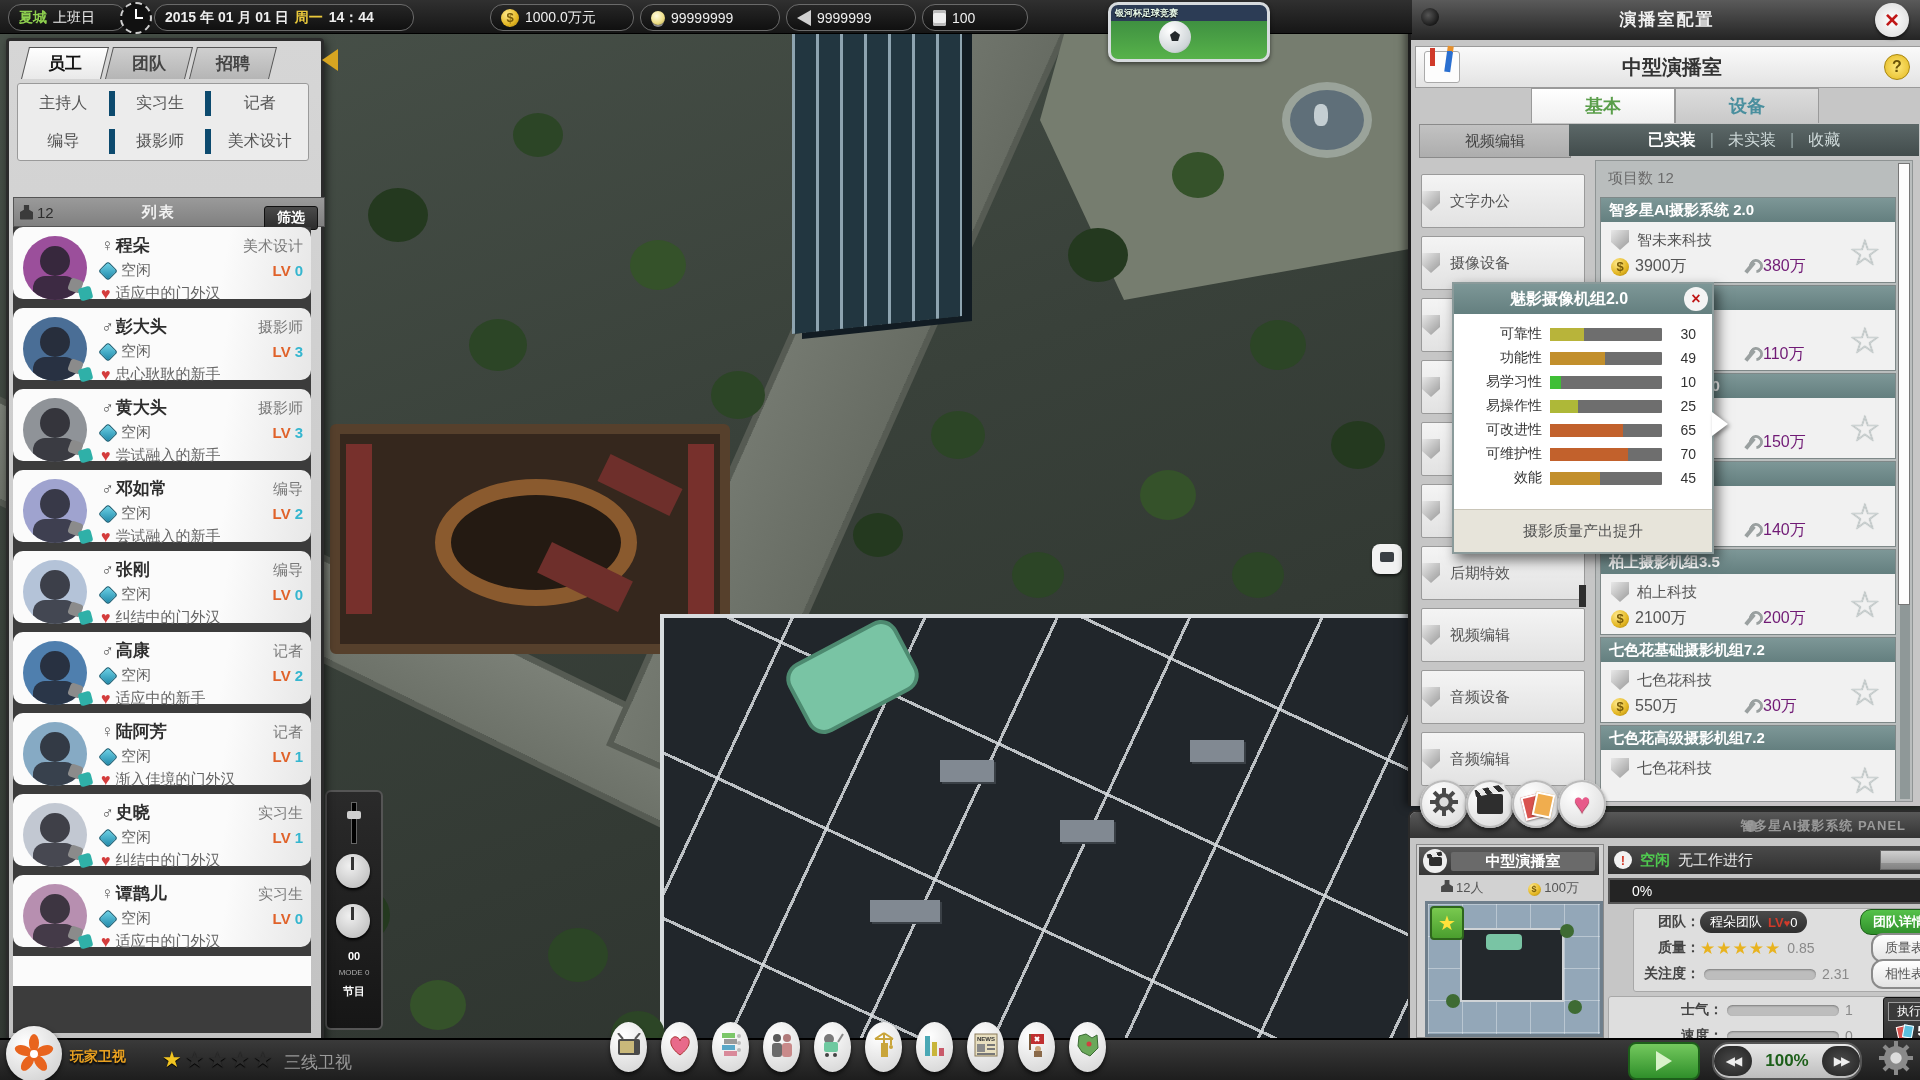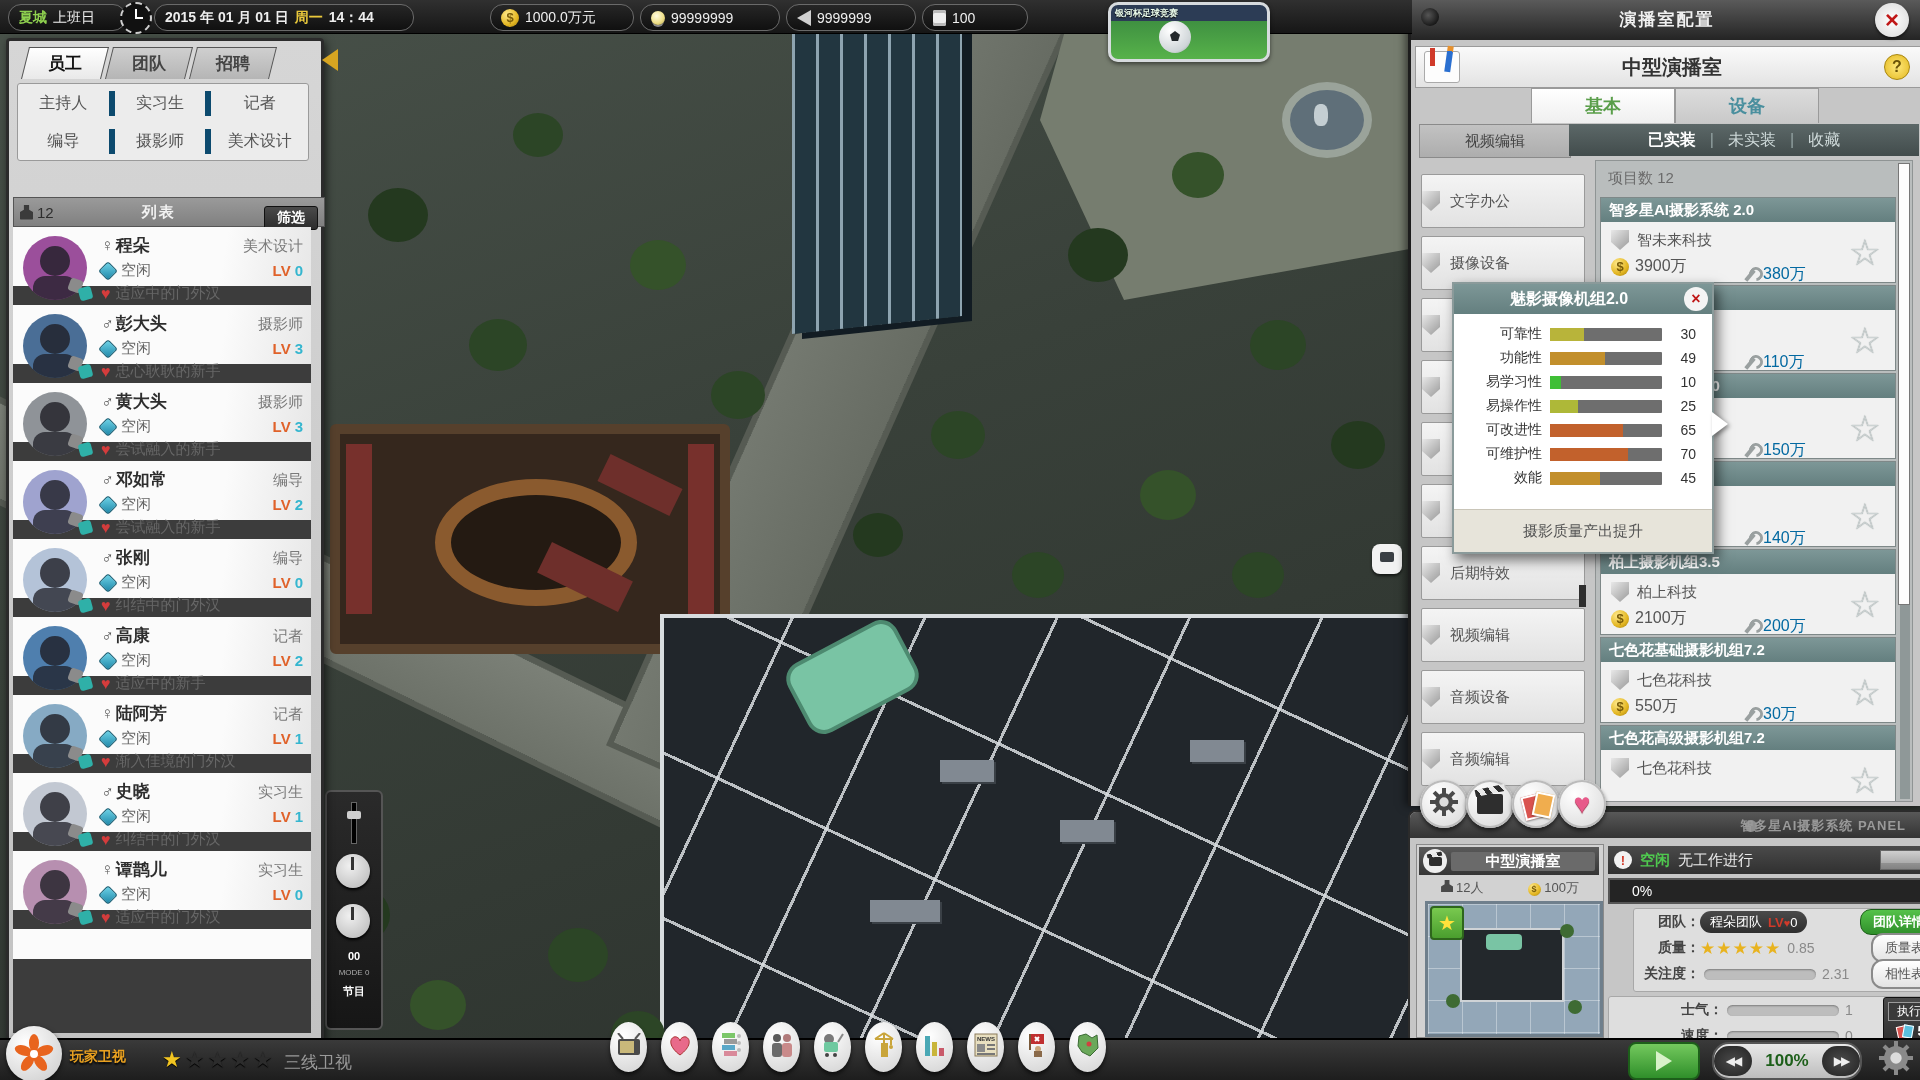--- a/index.html
+++ b/index.html
@@ -68,21 +68,21 @@
   .rolebox{position:absolute;left:8px;top:42px;width:290px;height:76px;background:#ececec;border:1px solid #9a9a9a;border-radius:3px;
      display:grid;grid-template-columns:1fr 1fr 1fr;align-items:center;}
   .rolebox .role{font-size:16px;color:#555;text-align:center;border-right:6px solid #0c4a6e;padding:2px 0;}
   .rolebox .role:nth-child(3n){border-right:none;}
   .listhdr{position:absolute;left:4px;top:156px;width:298px;height:28px;background:linear-gradient(#9a9a9a,#808080);
      display:flex;align-items:center;color:#2e2e2e;font-size:15px;padding:0 6px;border:1px solid #555;}
   .listhdr .ppl{width:13px;height:15px;background:#3b3b3b;border-radius:4px 4px 1px 1px;margin-right:4px;clip-path:polygon(30% 0,70% 0,70% 35%,100% 50%,100% 100%,0 100%,0 50%,30% 35%);}
   .listhdr .ttl{flex:1;text-align:center;color:#f2f2f2;font-weight:bold;letter-spacing:2px;}
   .filterbtn{background:linear-gradient(#4a4a4a,#2c2c2c);color:#fff;font-weight:bold;font-size:14px;padding:2px 12px;border-radius:3px;border:1px solid #111;margin-top:12px;}
   #emplist{position:absolute;left:4px;top:186px;width:298px;height:806px;overflow:hidden;background:#3c3c3c;}
-  .emp-row{position:relative;height:59px;margin-bottom:19px;background:linear-gradient(100deg,#fbfbfb 70%,#e7e7e7);}
+  .emp-row{position:relative;height:72px;margin-bottom:9px;background:linear-gradient(100deg,#fbfbfb 70%,#e7e7e7);border-radius:10px;}
   .emp-avatar{position:absolute;left:10px;top:9px;width:64px;height:64px;border-radius:50%;overflow:hidden;}
   .emp-avatar::before{content:"";position:absolute;left:17px;top:10px;width:30px;height:30px;border-radius:50%;background:rgba(30,30,38,.8);}
   .emp-avatar::after{content:"";position:absolute;left:10px;top:40px;width:44px;height:26px;border-radius:12px 12px 0 0;background:rgba(30,30,38,.75);}
   .gadget{position:absolute;width:13px;height:13px;border-radius:3px;z-index:2;}
   .g1{left:56px;top:52px;background:#8b8b8b;transform:rotate(20deg);}
   .g2{left:66px;top:60px;background:#2fb0a8;transform:rotate(-15deg);}
   .emp-main{position:absolute;left:88px;top:7px;right:8px;}
   .emp-line1{display:flex;justify-content:space-between;align-items:baseline;}
   .emp-gender{color:#555;font-size:17px;margin-right:2px;}
   .emp-name{font-size:17px;font-weight:bold;color:#2e2e2e;}
@@ -124,21 +124,21 @@
      display:flex;align-items:center;gap:10px;font-size:15px;color:#555;}
   .shield{width:18px;height:20px;background:linear-gradient(135deg,#e8e8e8,#9a9a9a);clip-path:polygon(0 0,100% 0,100% 60%,50% 100%,0 60%);flex:0 0 auto;box-shadow:1px 1px 0 #555;}
   .catscroll{position:absolute;left:168px;top:585px;width:7px;height:22px;background:#2e2e2e;}
   #equiplist{position:absolute;left:184px;top:160px;width:316px;height:640px;background:#b9bdbd;border:1px solid #8f9494;overflow:hidden;}
   .itemcount{position:absolute;left:12px;top:8px;font-size:15px;color:#6b6b6b;}
   .eqcard{position:absolute;left:4px;width:294px;height:84px;background:#f1f1f1;border:1px solid #7e8888;}
   .eqhdr{height:24px;background:linear-gradient(#7d9797,#647f7f);color:#fff;font-size:15px;font-weight:bold;line-height:24px;padding-left:8px;
      white-space:nowrap;overflow:hidden;}
   .eqmaker{position:absolute;left:10px;top:32px;display:flex;align-items:center;gap:8px;font-size:15px;color:#555;}
   .eqprice{position:absolute;left:10px;top:58px;display:flex;align-items:center;gap:6px;font-size:16px;color:#555;}
-  .equp{position:absolute;left:140px;top:66px;display:flex;align-items:center;gap:6px;font-size:16px;color:#0369a1;}
+  .equp{position:absolute;left:140px;top:58px;display:flex;align-items:center;gap:6px;font-size:16px;color:#701a75;}
   .eqstar{position:absolute;right:14px;top:34px;font-size:36px;color:#cdd4d4;text-shadow:0 0 1px #7e8888;}
   .wrench{width:16px;height:16px;position:relative;flex:0 0 auto;}
   .wrench::before{content:"";position:absolute;left:7px;top:2px;width:4px;height:13px;background:#9aa0a0;transform:rotate(40deg);}
   .wrench::after{content:"";position:absolute;left:8px;top:0;width:8px;height:8px;border:3px solid #9aa0a0;border-radius:50%;border-bottom-color:transparent;transform:rotate(40deg);}
   .eqscrolltrack{position:absolute;right:2px;top:2px;width:10px;height:636px;background:#8f9898;}
   .eqscrollthumb{position:absolute;right:2px;top:2px;width:10px;height:440px;background:#fdfdfd;border:1px solid #777;}
 
   
   #popup{left:1452px;top:282px;width:258px;height:268px;z-index:30;background:#fff;border:2px solid #8a9a9a;box-shadow:4px 6px 12px rgba(0,0,0,.55);}
   .pop-hdr{height:30px;background:linear-gradient(#7d9797,#647f7f);display:flex;align-items:center;}

